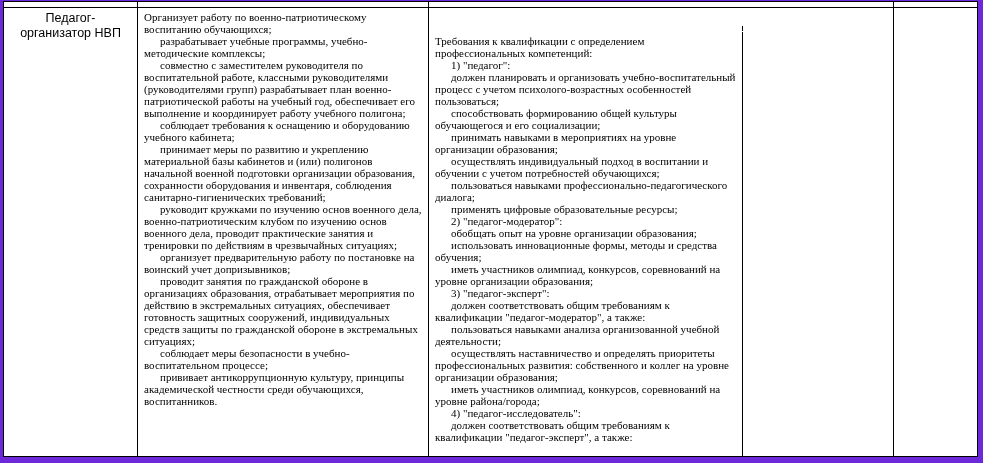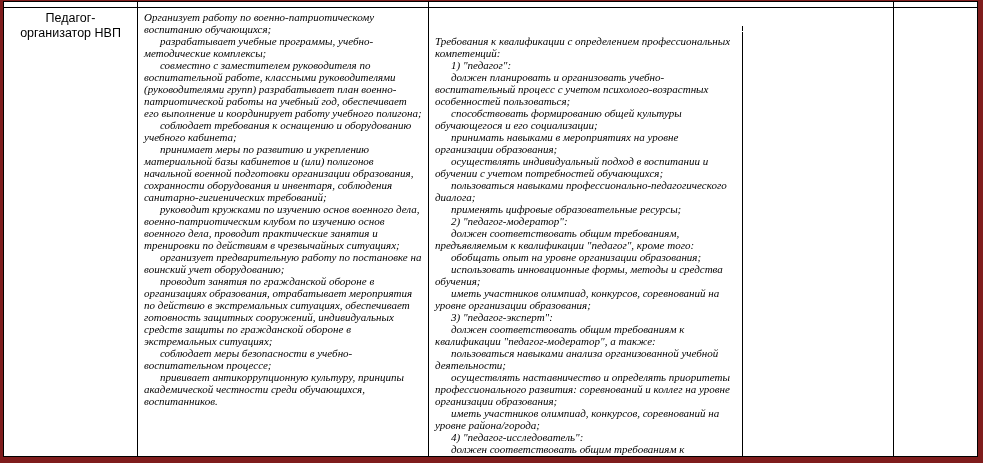--- a/index.html
+++ b/index.html
@@ -9,21 +9,21 @@
     width: 983px;
     height: 463px;
     font-family: "Liberation Serif", serif;
     color: #000000;
     overflow: hidden;
   }
   .page {
     position: relative;
     width: 983px;
     height: 463px;
-    background: #7f1d1d;
+    background: #6d28d9;
   }
   .doc-table {
     position: absolute;
     left: 3px;
     top: 1px;
     width: 975px;
     height: 456px;
     border: 1px solid #000000;
     box-sizing: border-box;
     display: flex;
@@ -61,21 +61,20 @@
   }
   .text-cell {
     font-size: 11px;
     line-height: 12px;
     padding: 3px 6px 0 6px;
     text-align: left;
   }
   .text-cell p.para {
     margin: 0;
     text-indent: 16px;
-    font-style: italic;
   }
   .text-cell p.para.first {
     text-indent: 0;
   }
 </style>
 </head>
 <body>
 
 <div class="page">
   <div class="doc-table">
@@ -91,44 +90,43 @@
     <div class="row row-main">
       <div class="cell c1 title-cell">Педагог-организатор НВП</div>
 
       <div class="cell c2 text-cell">
           <p class="para first">Организует работу по военно-патриотическому воспитанию обучающихся;</p>
           <p class="para">разрабатывает учебные программы, учебно-методические комплексы;</p>
           <p class="para">совместно с заместителем руководителя по воспитательной работе, классными руководителями (руководителями групп) разрабатывает план военно-патриотической работы на учебный год, обеспечивает его выполнение и координирует работу учебного полигона;</p>
           <p class="para">соблюдает требования к оснащению и оборудованию учебного кабинета;</p>
           <p class="para">принимает меры по развитию и укреплению материальной базы кабинетов и (или) полигонов начальной военной подготовки организации образования, сохранности оборудования и инвентаря, соблюдения санитарно-гигиенических требований;</p>
           <p class="para">руководит кружками по изучению основ военного дела, военно-патриотическим клубом по изучению основ военного дела, проводит практические занятия и тренировки по действиям в чрезвычайных ситуациях;</p>
-          <p class="para">организует предварительную работу по постановке на воинский учет оборудованию;</p>
+          <p class="para">организует предварительную работу по постановке на воинский учет допризывников;</p>
           <p class="para">проводит занятия по гражданской обороне в организациях образования, отрабатывает мероприятия по действию в экстремальных ситуациях, обеспечивает готовность защитных сооружений, индивидуальных средств защиты по гражданской обороне в экстремальных ситуациях;</p>
           <p class="para">соблюдает меры безопасности в учебно-воспитательном процессе;</p>
           <p class="para">прививает антикоррупционную культуру, принципы академической честности среди обучающихся, воспитанников.</p>
         </div>
 
       <div class="cell c3 text-cell">
           <p class="para first">Требования к квалификации с определением профессиональных компетенций:</p>
           <p class="para">1) "педагог":</p>
           <p class="para">должен планировать и организовать учебно-воспитательный процесс с учетом психолого-возрастных особенностей пользоваться;</p>
           <p class="para">способствовать формированию общей культуры обучающегося и его социализации;</p>
           <p class="para">принимать навыками в мероприятиях на уровне организации образования;</p>
           <p class="para">осуществлять индивидуальный подход в воспитании и обучении с учетом потребностей обучающихся;</p>
           <p class="para">пользоваться навыками профессионально-педагогического диалога;</p>
           <p class="para">применять цифровые образовательные ресурсы;</p>
           <p class="para">2) "педагог-модератор":</p>
-          <p class="para">должен соответствовать общим требованиям, предъявляемым к квалификации "педагог", кроме того:</p>
           <p class="para">обобщать опыт на уровне организации образования;</p>
           <p class="para">использовать инновационные формы, методы и средства обучения;</p>
           <p class="para">иметь участников олимпиад, конкурсов, соревнований на уровне организации образования;</p>
           <p class="para">3) "педагог-эксперт":</p>
           <p class="para">должен соответствовать общим требованиям к квалификации "педагог-модератор", а также:</p>
           <p class="para">пользоваться навыками анализа организованной учебной деятельности;</p>
-          <p class="para">осуществлять наставничество и определять приоритеты профессионального развития: соревнований и коллег на уровне организации образования;</p>
+          <p class="para">осуществлять наставничество и определять приоритеты профессиональных развития: собственного и коллег на уровне организации образования;</p>
           <p class="para">иметь участников олимпиад, конкурсов, соревнований на уровне района/города;</p>
           <p class="para">4) "педагог-исследователь":</p>
           <p class="para">должен соответствовать общим требованиям к квалификации "педагог-эксперт", а также:</p>
         </div>
 
       <div class="cell c4"></div>
       <div class="cell c5"></div>
     </div>
 
   </div>

